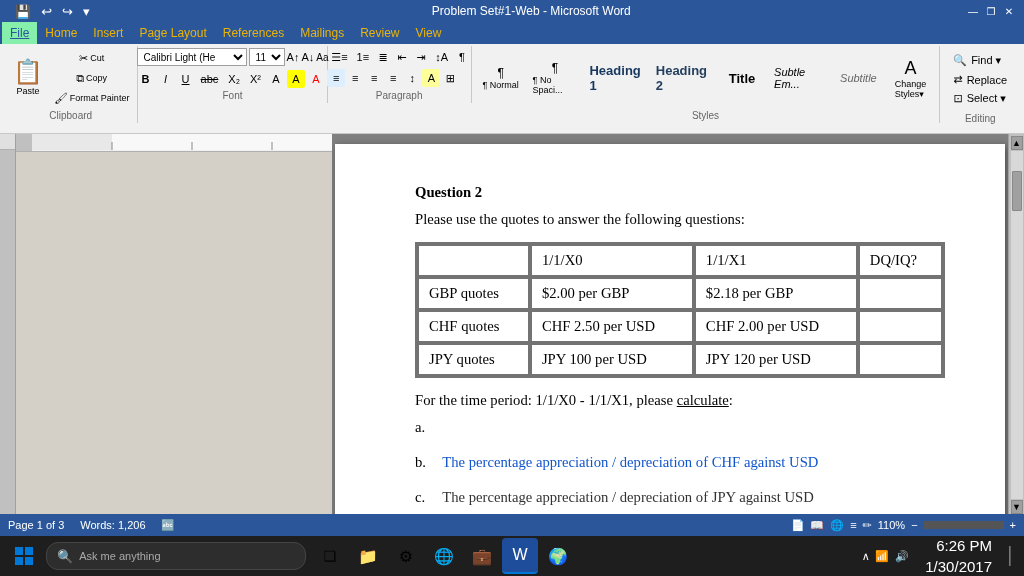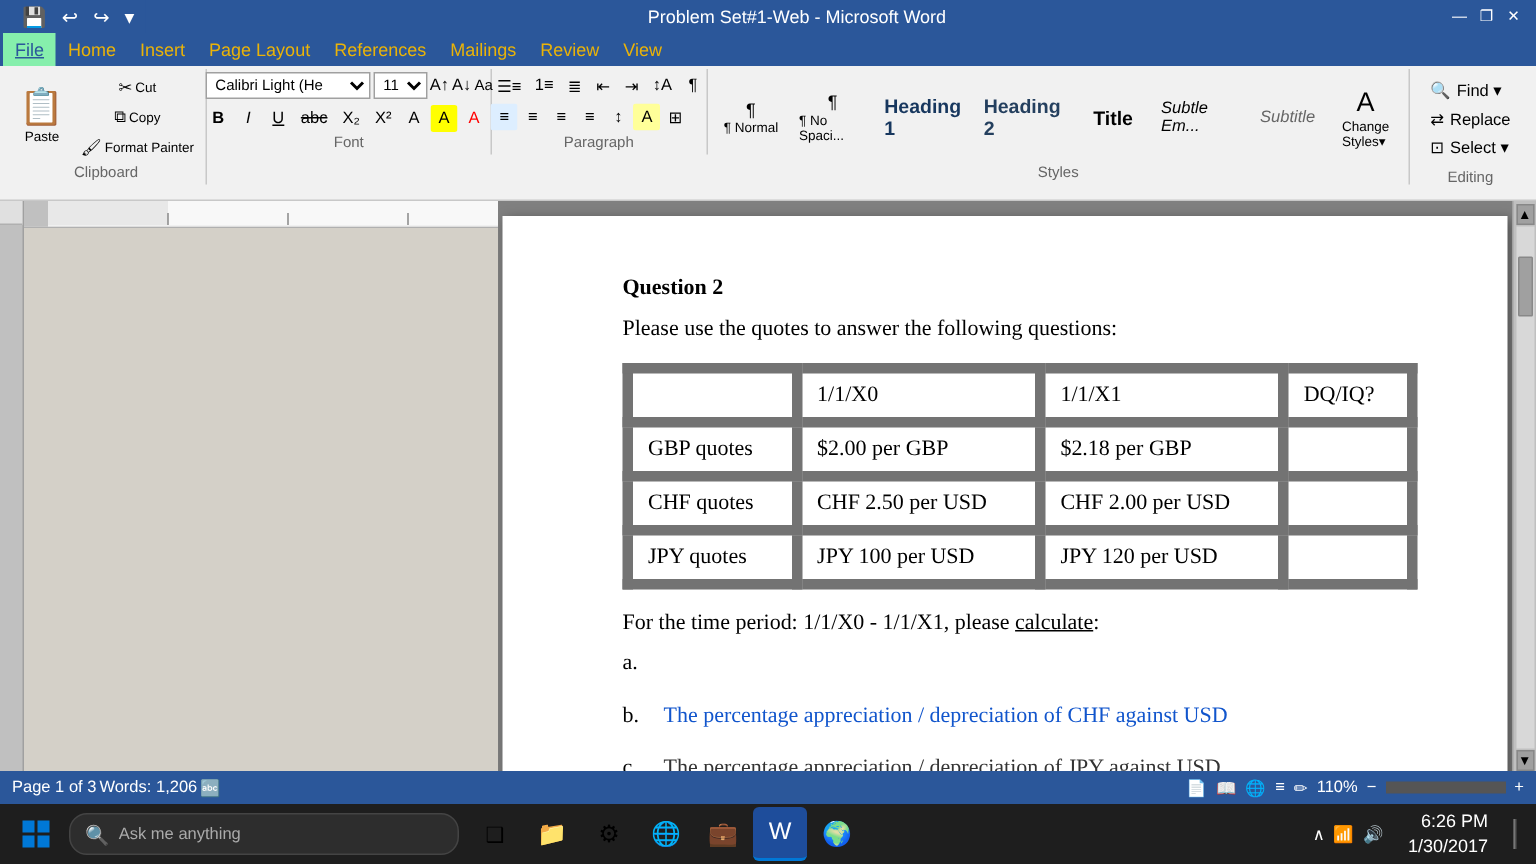--- a/index.html
+++ b/index.html
@@ -165,21 +165,21 @@
     .question-instruction { margin-bottom: 14px; font-size: 11pt; }
 
     
     .data-table {
       border-collapse: collapse;
       width: 100%;
       margin-bottom: 14px;
       font-size: 11pt;
     }
     .data-table th, .data-table td {
-      border: 7px solid #737373;
+      border: 4px solid #737373;
       padding: 6px 10px;
       text-align: left;
       vertical-align: middle;
     }
     .data-table th { font-weight: normal; }
 
     .calculate-text { margin-bottom: 10px; font-size: 11pt; }
     .underline { text-decoration: underline; }
 
     .list-item-row {
@@ -195,21 +195,21 @@
     .status-bar {
       background: #2b579a;
       color: white;
       height: 22px;
       display: flex;
       align-items: center;
       justify-content: space-between;
       padding: 0 8px;
       font-size: 11px;
     }
-    .status-left { display: flex; align-items: center; gap: 2px; }
+    .status-left { display: flex; align-items: center; gap: 16px; }
     .status-right { display: flex; align-items: center; gap: 6px; }
 
     
     .taskbar {
       background: #1e1e1e;
       height: 40px;
       display: flex;
       align-items: center;
       padding: 0 4px;
       gap: 2px;
@@ -233,21 +233,21 @@
     .taskbar-search-text { color: #aaa; font-size: 11px; }
     .taskbar-icons { display: flex; align-items: center; gap: 2px; margin-left: 4px; }
     .taskbar-icon {
       width: 36px; height: 36px;
       display: flex; align-items: center; justify-content: center;
       cursor: pointer; border-radius: 4px; font-size: 18px;
     }
     .taskbar-icon.active { background: rgba(255,255,255,0.15); }
     .taskbar-right { margin-left: auto; display: flex; align-items: center; gap: 4px; }
     .system-tray { display: flex; align-items: center; gap: 6px; color: white; font-size: 11px; padding: 0 8px; }
-    .clock-display { text-align: right; color: white; font-size: 12px; padding: 0 4px; line-height: 1.4; }
+    .clock-display { text-align: right; color: white; font-size: 15px; padding: 0 4px; line-height: 1.4; }
     .content-area {
       display: flex;
       flex: 1;
       overflow: hidden;
     }
 
     
     .para-btn-row { display: flex; gap: 1px; margin-bottom: 1px; }
 
     

